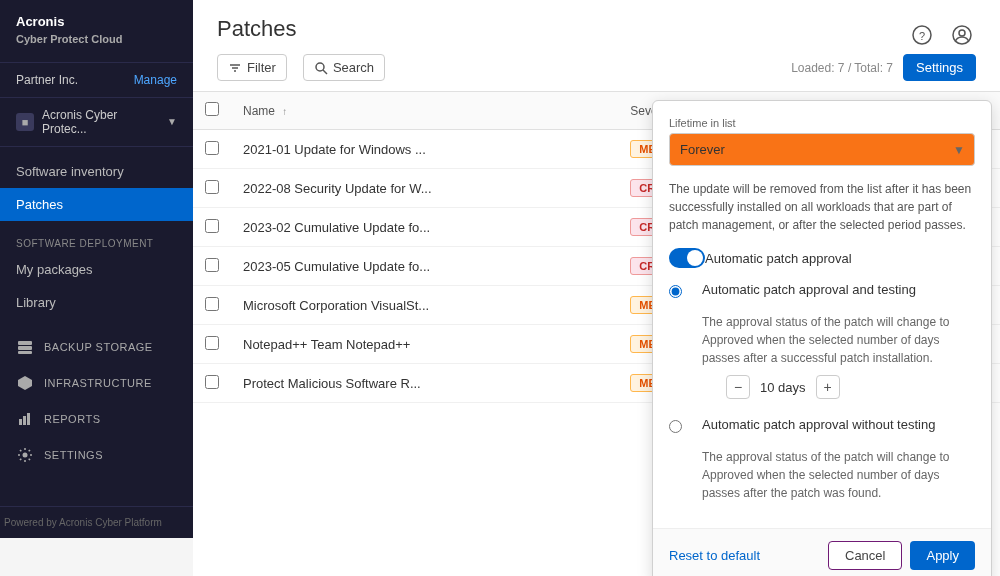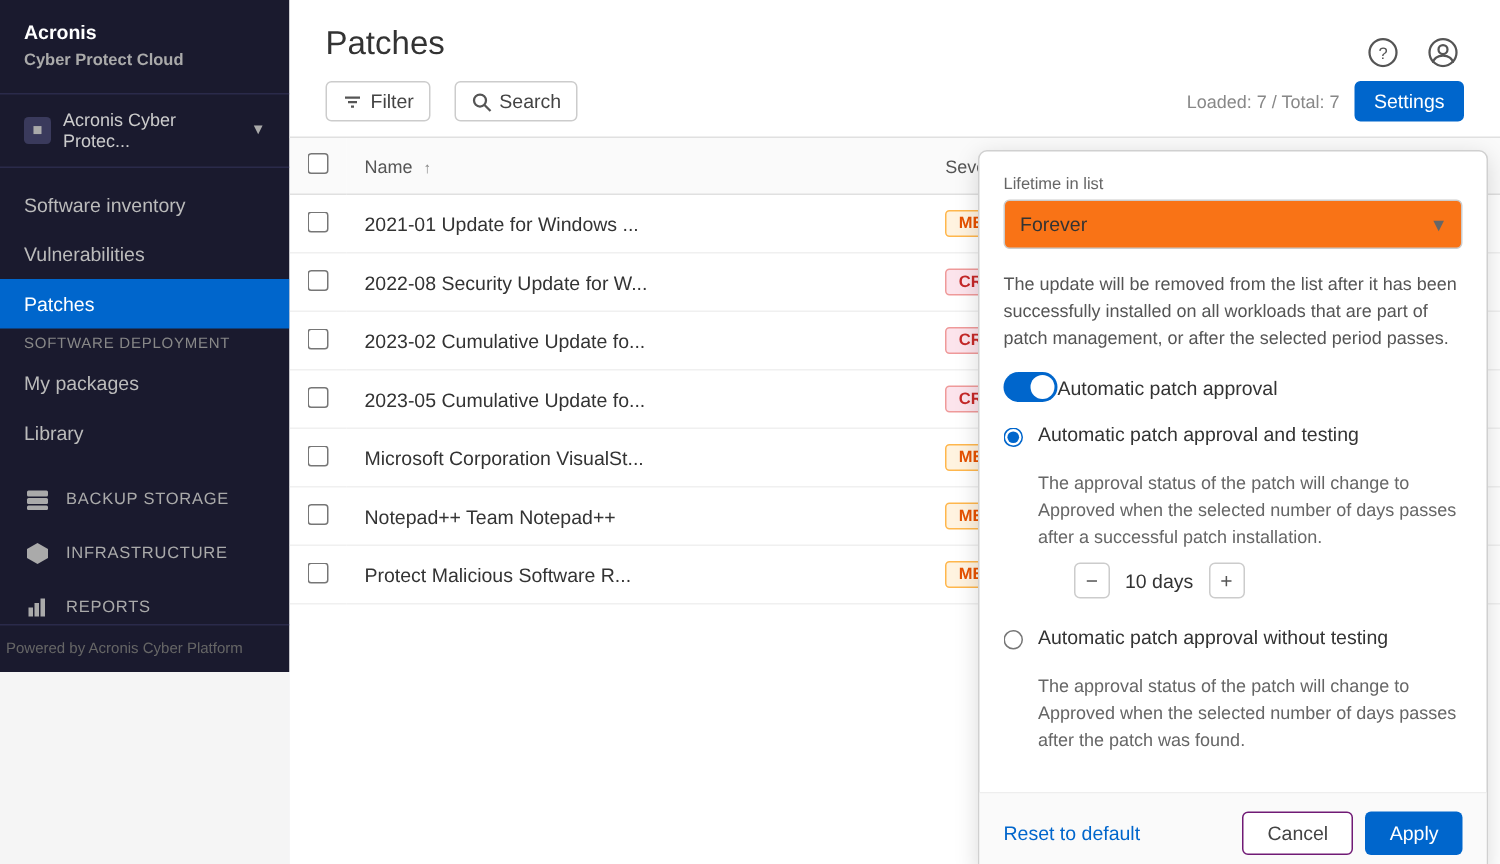--- a/index.html
+++ b/index.html
@@ -1,31 +1,31 @@
 <!DOCTYPE html>
 <html><head>
   <meta charset="utf-8">
   <style>
     * { box-sizing: border-box; margin: 0; padding: 0; }
     body { font-family: -apple-system, BlinkMacSystemFont, 'Segoe UI', sans-serif; font-size: 13px; background: #f5f5f5; display: flex; height: 576px; overflow: hidden; }
 
     
-    .sidebar { width: 193px; min-width: 193px; background: #1a1a2e; color: #ccc; display: flex; flex-direction: column; height: 448px; }
+    .sidebar { width: 193px; min-width: 193px; background: #1a1a2e; color: #ccc; display: flex; flex-direction: column; height: 538px; }
     .sidebar-logo { padding: 14px 16px; border-bottom: 1px solid #2a2a4a; }
     .sidebar-logo .logo-text { color: white; font-size: 13px; font-weight: 600; line-height: 1.3; }
     .sidebar-logo .logo-sub { color: #aaa; font-size: 11px; }
     .sidebar-partner { display: flex; align-items: center; justify-content: space-between; padding: 10px 16px; border-bottom: 1px solid #2a2a4a; }
     .sidebar-partner span { color: #ccc; font-size: 12px; }
     .sidebar-partner a { color: #4da6ff; font-size: 12px; text-decoration: none; }
     .sidebar-account { display: flex; align-items: center; gap: 8px; padding: 10px 16px; border-bottom: 1px solid #2a2a4a; cursor: pointer; }
     .sidebar-account .acct-icon { width: 18px; height: 18px; background: #3a3a5c; border-radius: 3px; display: flex; align-items: center; justify-content: center; color: #aaa; font-size: 11px; }
     .sidebar-account .acct-name { color: #ccc; font-size: 12px; flex: 1; }
     .sidebar-account .chevron { color: #aaa; font-size: 10px; }
     .sidebar-nav { flex: 1; padding: 8px 0; overflow-y: auto; }
-    .sidebar-section-label { padding: 5px 16px 4px; color: #888; font-size: 10px; text-transform: uppercase; letter-spacing: 0.5px; }
+    .sidebar-section-label { padding: 17px 16px 4px; color: #888; font-size: 10px; text-transform: uppercase; letter-spacing: 0.5px; }
     .sidebar-item { display: flex; align-items: center; padding: 9px 16px; cursor: pointer; color: #bbb; font-size: 13px; gap: 10px; }
     .sidebar-item.active { background: #0066cc; color: white; }
     .sidebar-item .nav-icon { width: 18px; height: 18px; display: flex; align-items: center; justify-content: center; }
     .sidebar-footer { padding: 10px 4px; color: #666; font-size: 10px; border-top: 1px solid #2a2a4a; }
 
     
     .main { flex: 1; display: flex; flex-direction: column; background: #f5f6f8; overflow: hidden; }
     .main-header { background: white; padding: 16px 24px 0; border-bottom: 1px solid #e0e0e0; }
     .main-title { font-size: 22px; font-weight: 400; color: #333; margin-bottom: 12px; }
     .toolbar { display: flex; align-items: center; gap: 16px; padding-bottom: 10px; }
@@ -53,21 +53,21 @@
     .panel-body { padding: 16px; }
     .field-label { font-size: 11px; color: #666; margin-bottom: 4px; }
     .select-wrapper { position: relative; margin-bottom: 14px; }
     .select-wrapper select { width: 100%; padding: 8px 30px 8px 10px; border: 1px solid #ccc; border-radius: 4px; appearance: none; background: #f97316; font-size: 13px; color: #333; cursor: pointer; }
     .select-arrow { position: absolute; right: 10px; top: 50%; transform: translateY(-50%); color: #666; pointer-events: none; font-size: 12px; }
     .description-text { font-size: 12px; color: #555; line-height: 1.5; margin-bottom: 14px; }
     .toggle-row { display: flex; align-items: center; margin-bottom: 14px; }
     .toggle { width: 36px; height: 20px; background: #0066cc; border-radius: 10px; position: relative; cursor: pointer; flex-shrink: 0; }
     .toggle-knob { position: absolute; right: 2px; top: 2px; width: 16px; height: 16px; background: white; border-radius: 50%; }
     .toggle-label { font-size: 13px; color: #333; }
-    .radio-option { display: flex; gap: 10px; margin-bottom: 10px; align-items: flex-start; }
+    .radio-option { display: flex; gap: 20px; margin-bottom: 10px; align-items: flex-start; }
     .radio-option input[type="radio"] { margin-top: 3px; flex-shrink: 0; accent-color: #0066cc; }
     .radio-title { font-size: 13px; color: #333; font-weight: 500; }
     .radio-desc { font-size: 12px; color: #666; line-height: 1.5; margin-top: 16px; }
     .days-control { display: flex; align-items: center; gap: 10px; margin: 8px 0 8px 24px; }
     .days-btn { width: 24px; height: 24px; border: 1px solid #ccc; border-radius: 4px; background: white; cursor: pointer; display: flex; align-items: center; justify-content: center; font-size: 14px; color: #555; }
     .days-value { font-size: 13px; color: #333; }
     .license-row { display: flex; align-items: center; gap: 10px; margin-top: 10px; padding-top: 10px; border-top: 1px solid #eee; }
     .license-row input[type="checkbox"] { width: 14px; height: 14px; }
     .license-label { font-size: 13px; color: #333; }
     .panel-footer { display: flex; justify-content: space-between; align-items: center; padding: 12px 16px; border-top: 1px solid #eee; background: #fafafa; border-radius: 0 0 6px 6px; }
@@ -85,31 +85,32 @@
 </head>
 <body>
 
 <div class="sidebar">
   <div class="sidebar-logo">
     <div class="logo-text">
       <span>Acronis</span><br>
       <span class="logo-sub">Cyber Protect Cloud</span>
     </div>
   </div>
+  <div class="sidebar-partner">
+    <span>Partner Inc.</span>
+    <a href="#">Manage</a>
+  </div>
   <div class="sidebar-account">
     <div class="acct-icon">■</div>
     <span class="acct-name">Acronis Cyber Protec...</span>
     <span class="chevron">▼</span>
   </div>
   <div class="sidebar-nav">
     <div class="sidebar-item">
       <span>Software inventory</span>
-    </div>
-    <div class="sidebar-item">
-      <span>Vulnerabilities</span>
     </div>
     <div class="sidebar-item active">
       <span>Patches</span>
     </div>
     <div class="sidebar-section-label">Software deployment</div>
     <div class="sidebar-item">
       <span>My packages</span>
     </div>
     <div class="sidebar-item">
       <span>Library</span>

